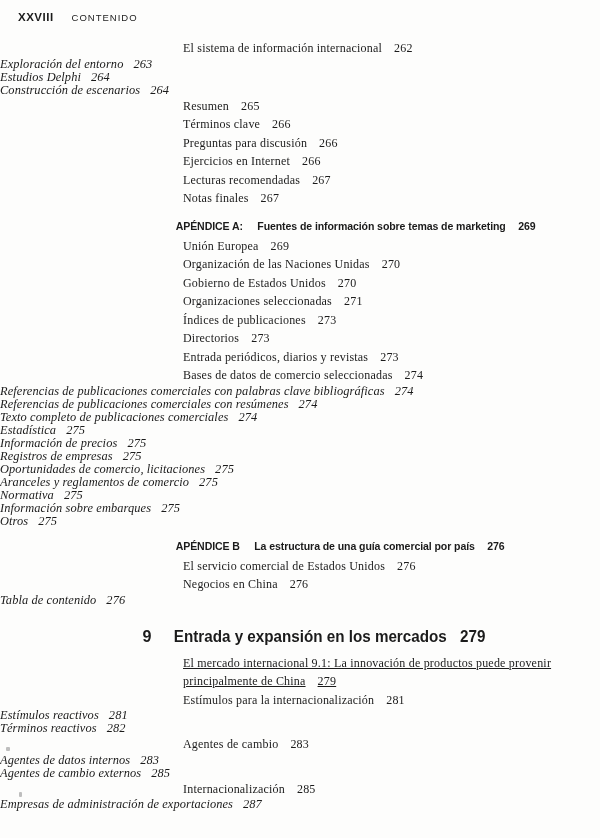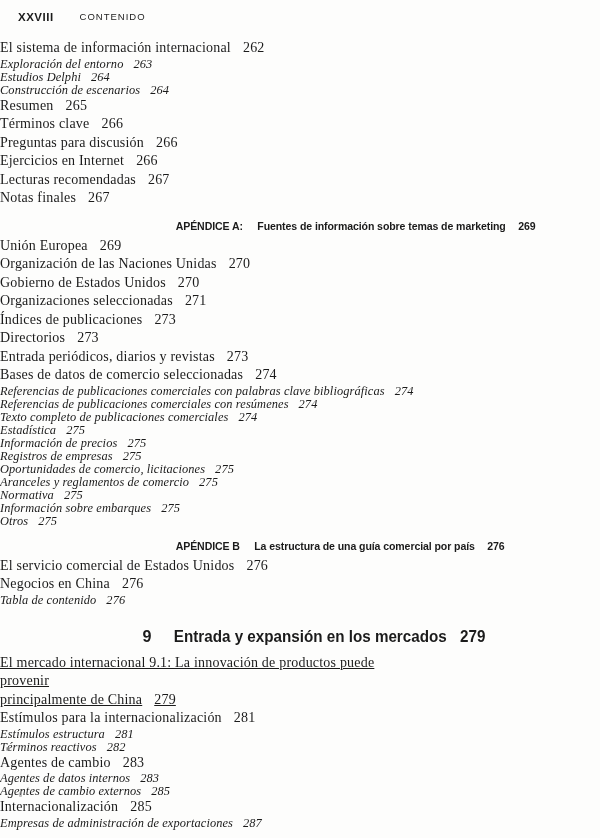--- a/index.html
+++ b/index.html
@@ -7,28 +7,29 @@
     width:600px;height:838px;
     background:#fdfdfc;
     color:#1b1b1b;
     overflow:hidden;
     position:relative;
     font-family:"Liberation Serif", serif;
   }
   .page-header{
     padding:11px 0 0 18px;
     font-family:"Liberation Sans", sans-serif;
-    display:flex;align-items:flex-start;
+    display:flex;align-items:center;
   }
   .folio{font-weight:bold;font-size:11.5px;letter-spacing:.5px;}
-  .running-head{font-size:9.5px;letter-spacing:1px;margin-left:26px;color:#222;}
+  .running-head{font-size:9.5px;letter-spacing:1px;margin-left:18px;color:#222;}
   .toc{margin-top:16px;}
   .line{white-space:nowrap;}
   .l1{
-    font-size:14px;
+    padding-left:183px;
+    font-size:12px;
     line-height:18.5px;
     letter-spacing:.2px;
   }
   .l1.wrap{white-space:normal;max-width:415px;text-decoration:underline;}
   .l2{
     font-size:12.4px;
     font-style:italic;
     line-height:13px;
     letter-spacing:.1px;
   }
@@ -104,21 +105,21 @@
     <div class="line l2"><span class="title">Normativa</span><span class="pageno">275</span></div>
     <div class="line l2"><span class="title">Información sobre embarques</span><span class="pageno">275</span></div>
     <div class="line l2"><span class="title">Otros</span><span class="pageno">275</span></div>
     <div class="line appendix"><span class="label">APÉNDICE B</span><span class="title">La estructura de una guía comercial por país</span><span class="pageno">276</span></div>
     <div class="line l1"><span class="title">El servicio comercial de Estados Unidos</span><span class="pageno">276</span></div>
     <div class="line l1"><span class="title">Negocios en China</span><span class="pageno">276</span></div>
     <div class="line l2"><span class="title">Tabla de contenido</span><span class="pageno">276</span></div>
     <div class="line chapter"><span class="num">9</span><span class="title">Entrada y expansión en los mercados</span><span class="pageno">279</span></div>
     <div class="line l1 wrap"><span class="title">El mercado internacional 9.1: La innovación de productos puede provenir<br>principalmente de China</span><span class="pageno">279</span></div>
     <div class="line l1"><span class="title">Estímulos para la internacionalización</span><span class="pageno">281</span></div>
-    <div class="line l2"><span class="title">Estímulos estructura</span><span class="pageno">281</span></div>
+    <div class="line l2"><span class="title">Estímulos reactivos</span><span class="pageno">281</span></div>
     <div class="line l2"><span class="title">Términos reactivos</span><span class="pageno">282</span></div>
     <div class="line l1"><span class="title">Agentes de cambio</span><span class="pageno">283</span></div>
     <div class="line l2"><span class="title">Agentes de datos internos</span><span class="pageno">283</span></div>
     <div class="line l2"><span class="title">Agentes de cambio externos</span><span class="pageno">285</span></div>
     <div class="line l1"><span class="title">Internacionalización</span><span class="pageno">285</span></div>
     <div class="line l2"><span class="title">Empresas de administración de exportaciones</span><span class="pageno">287</span></div>
   </div>
 
 <div class="speck a"></div>
 <div class="speck b"></div>

